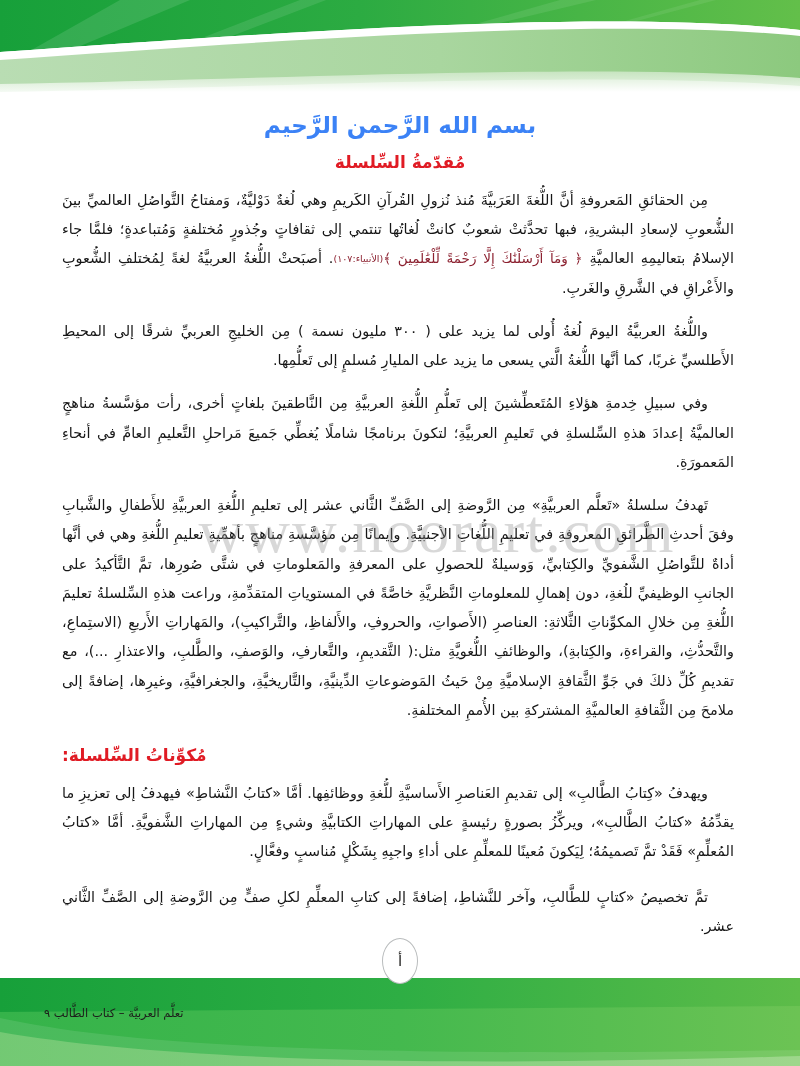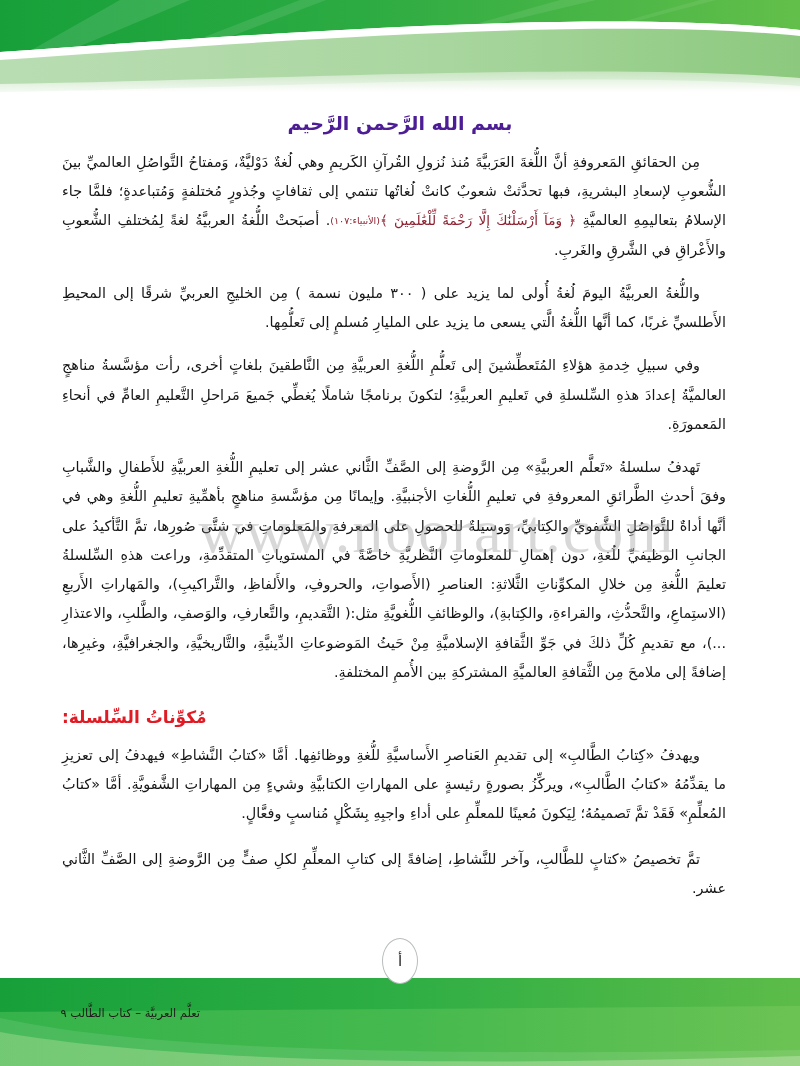--- a/index.html
+++ b/index.html
@@ -63,46 +63,46 @@
     z-index: 6;
     font-family: "DejaVu Sans", "Liberation Sans", sans-serif;
   }
 
   
   .footer-caption {
     position: absolute;
     bottom: 46px;
     right: 600px;
     left: 44px;
-    text-align: right;
+    text-align: left;
     font-size: 11.5px;
     color: #1d1d1b;
     direction: rtl;
     z-index: 6;
     white-space: nowrap;
   }
 
   
   .content {
     position: absolute;
     top: 100px;
     right: 62px;
     left: 62px;
     direction: rtl;
     text-align: justify;
     color: #161616;
   }
 
   .basmala {
     text-align: center;
-    font-size: 19px;
+    font-size: 23px;
     font-weight: bold;
     letter-spacing: 0.3px;
     margin: 12px 0 0 0;
-    color: #4c1d95;
+    color: #3b82f6;
   }
 
   .section-title-center {
     text-align: center;
     font-size: 17px;
     font-weight: bold;
     color: #e01b24;
     margin: 14px 0 0 0;
   }
 
@@ -110,21 +110,21 @@
     text-align: left;
     font-size: 17px;
     font-weight: bold;
     color: #e01b24;
     margin: 20px 0 6px 0;
   }
 
   p.para {
     font-size: 14.4px;
     line-height: 2.03;
-    margin: 14px 12px 0 0;
+    margin: 14px 4px 0 0;
     text-align: justify;
     text-align-last: right;
     text-indent: 26px;
     color: #161616;
   }
 
   p.para.tight { margin-top: 16px; }
 
   .verse {
     color: #8c2130;
@@ -193,20 +193,21 @@
       <path d="M0,60 C260,42 600,16 800,36 L800,86 C600,70 260,88 0,92 Z" fill="url(#gradMid)"></path>
 
       <path d="M0,84 C260,80 600,62 800,78 L800,92 L0,92 Z" fill="url(#gradMidFade)" opacity="0.85"></path>
     </svg>
   </div>
 
   <div class="content">
 
     <div class="basmala">بسم الله الرَّحمن الرَّحيم</div>
 
+    <div class="section-title-center">مُقدّمةُ السِّلسلة</div>
 
     <p class="para"><span>مِن الحقائقِ المَعروفةِ أنَّ اللُّغةَ العَرَبيَّةَ مُنذ نُزولِ القُرآنِ الكَريمِ وهي لُغةٌ دَوْليَّةٌ، وَمفتاحُ التَّواصُلِ العالميِّ بينَ الشُّعوبِ لإسعادِ البشريةِ، فبها تحدَّثتْ شعوبٌ كانتْ لُغاتُها تنتمي إلى ثقافاتٍ وجُذورٍ مُختلفةٍ وَمُتباعدةٍ؛ فلمَّا جاء الإسلامُ بتعاليمِهِ العالميَّةِ </span><span class="verse">﴿ وَمَآ أَرْسَلْنَٰكَ إِلَّا رَحْمَةً لِّلْعَٰلَمِينَ ﴾</span><span class="verse-ref">(الأنبياء:١٠٧)</span><span>. أصبَحتْ اللُّغةُ العربيَّةُ لغةً لِمُختلفِ الشُّعوبِ والأَعْراقِ في الشَّرقِ والغَربِ.</span></p>
 
     <p class="para">واللُّغةُ العربيَّةُ اليومَ لُغةُ أُولى لما يزيد على ( ٣٠٠ مليون نسمة ) مِن الخليجِ العربيِّ شرقًا إلى المحيطِ الأَطلسيِّ غربًا، كما أنَّها اللُّغةُ الَّتي يسعى ما يزيد على المليارِ مُسلمٍ إلى تَعلُّمِها.</p>
 
     <p class="para">وفي سبيلِ خِدمةِ هؤلاءِ المُتَعطِّشينَ إلى تَعلُّمِ اللُّغةِ العربيَّةِ مِن النَّاطقينَ بلغاتٍ أخرى، رأت مؤسَّسةُ مناهجٍ العالميَّةُ إعدادَ هذهِ السِّلسلةِ في تَعليمِ العربيَّةِ؛ لتكونَ برنامجًا شاملًا يُغطِّي جَميعَ مَراحلِ التَّعليمِ العامِّ في أنحاءِ المَعمورَةِ.</p>
 
     <p class="para">تَهدفُ سلسلةُ «تَعلَّم العربيَّةِ» مِن الرَّوضةِ إلى الصَّفِّ الثَّاني عشر إلى تعليمِ اللُّغةِ العربيَّةِ للأَطفالِ والشَّبابِ وفقَ أحدثِ الطَّرائقِ المعروفةِ في تعليمِ اللُّغاتِ الأجنبيَّةِ. وإيمانًا مِن مؤسَّسةِ مناهجٍ بأهمِّيةِ تعليمِ اللُّغةِ وهي في أنَّها أداةٌ للتَّواصُلِ الشَّفويِّ والكِتابيِّ، وَوسيلةٌ للحصولِ على المعرفةِ والمَعلوماتِ في شتَّى صُورِها، تمَّ التَّأكيدُ على الجانبِ الوظيفيِّ للُغةِ، دون إهمالِ للمعلوماتِ النَّظريَّةِ خاصَّةً في المستوياتِ المتقدِّمةِ، وراعت هذهِ السِّلسلةُ تعليمَ اللُّغةِ مِن خلالِ المكوِّناتِ الثَّلاثةِ: العناصرِ (الأَصواتِ، والحروفِ، والأَلفاظِ، والتَّراكيبِ)، والمَهاراتِ الأَربعِ (الاستِماعِ، والتَّحدُّثِ، والقراءةِ، والكِتابةِ)، والوظائفِ اللُّغويَّةِ مثل:( التَّقديمِ، والتَّعارفِ، والوَصفِ، والطَّلبِ، والاعتذارِ ...)، مع تقديمِ كُلِّ ذلكَ في جَوِّ الثَّقافةِ الإسلاميَّةِ مِنْ حَيثُ المَوضوعاتِ الدِّينيَّةِ، والتَّاريخيَّةِ، والجغرافيَّةِ، وغيرِها، إضافةً إلى ملامحَ مِن الثَّقافةِ العالميَّةِ المشتركةِ بين الأُممِ المختلفةِ.</p>
 
     <div class="section-title-red">مُكوِّناتُ السِّلسلة:</div>

